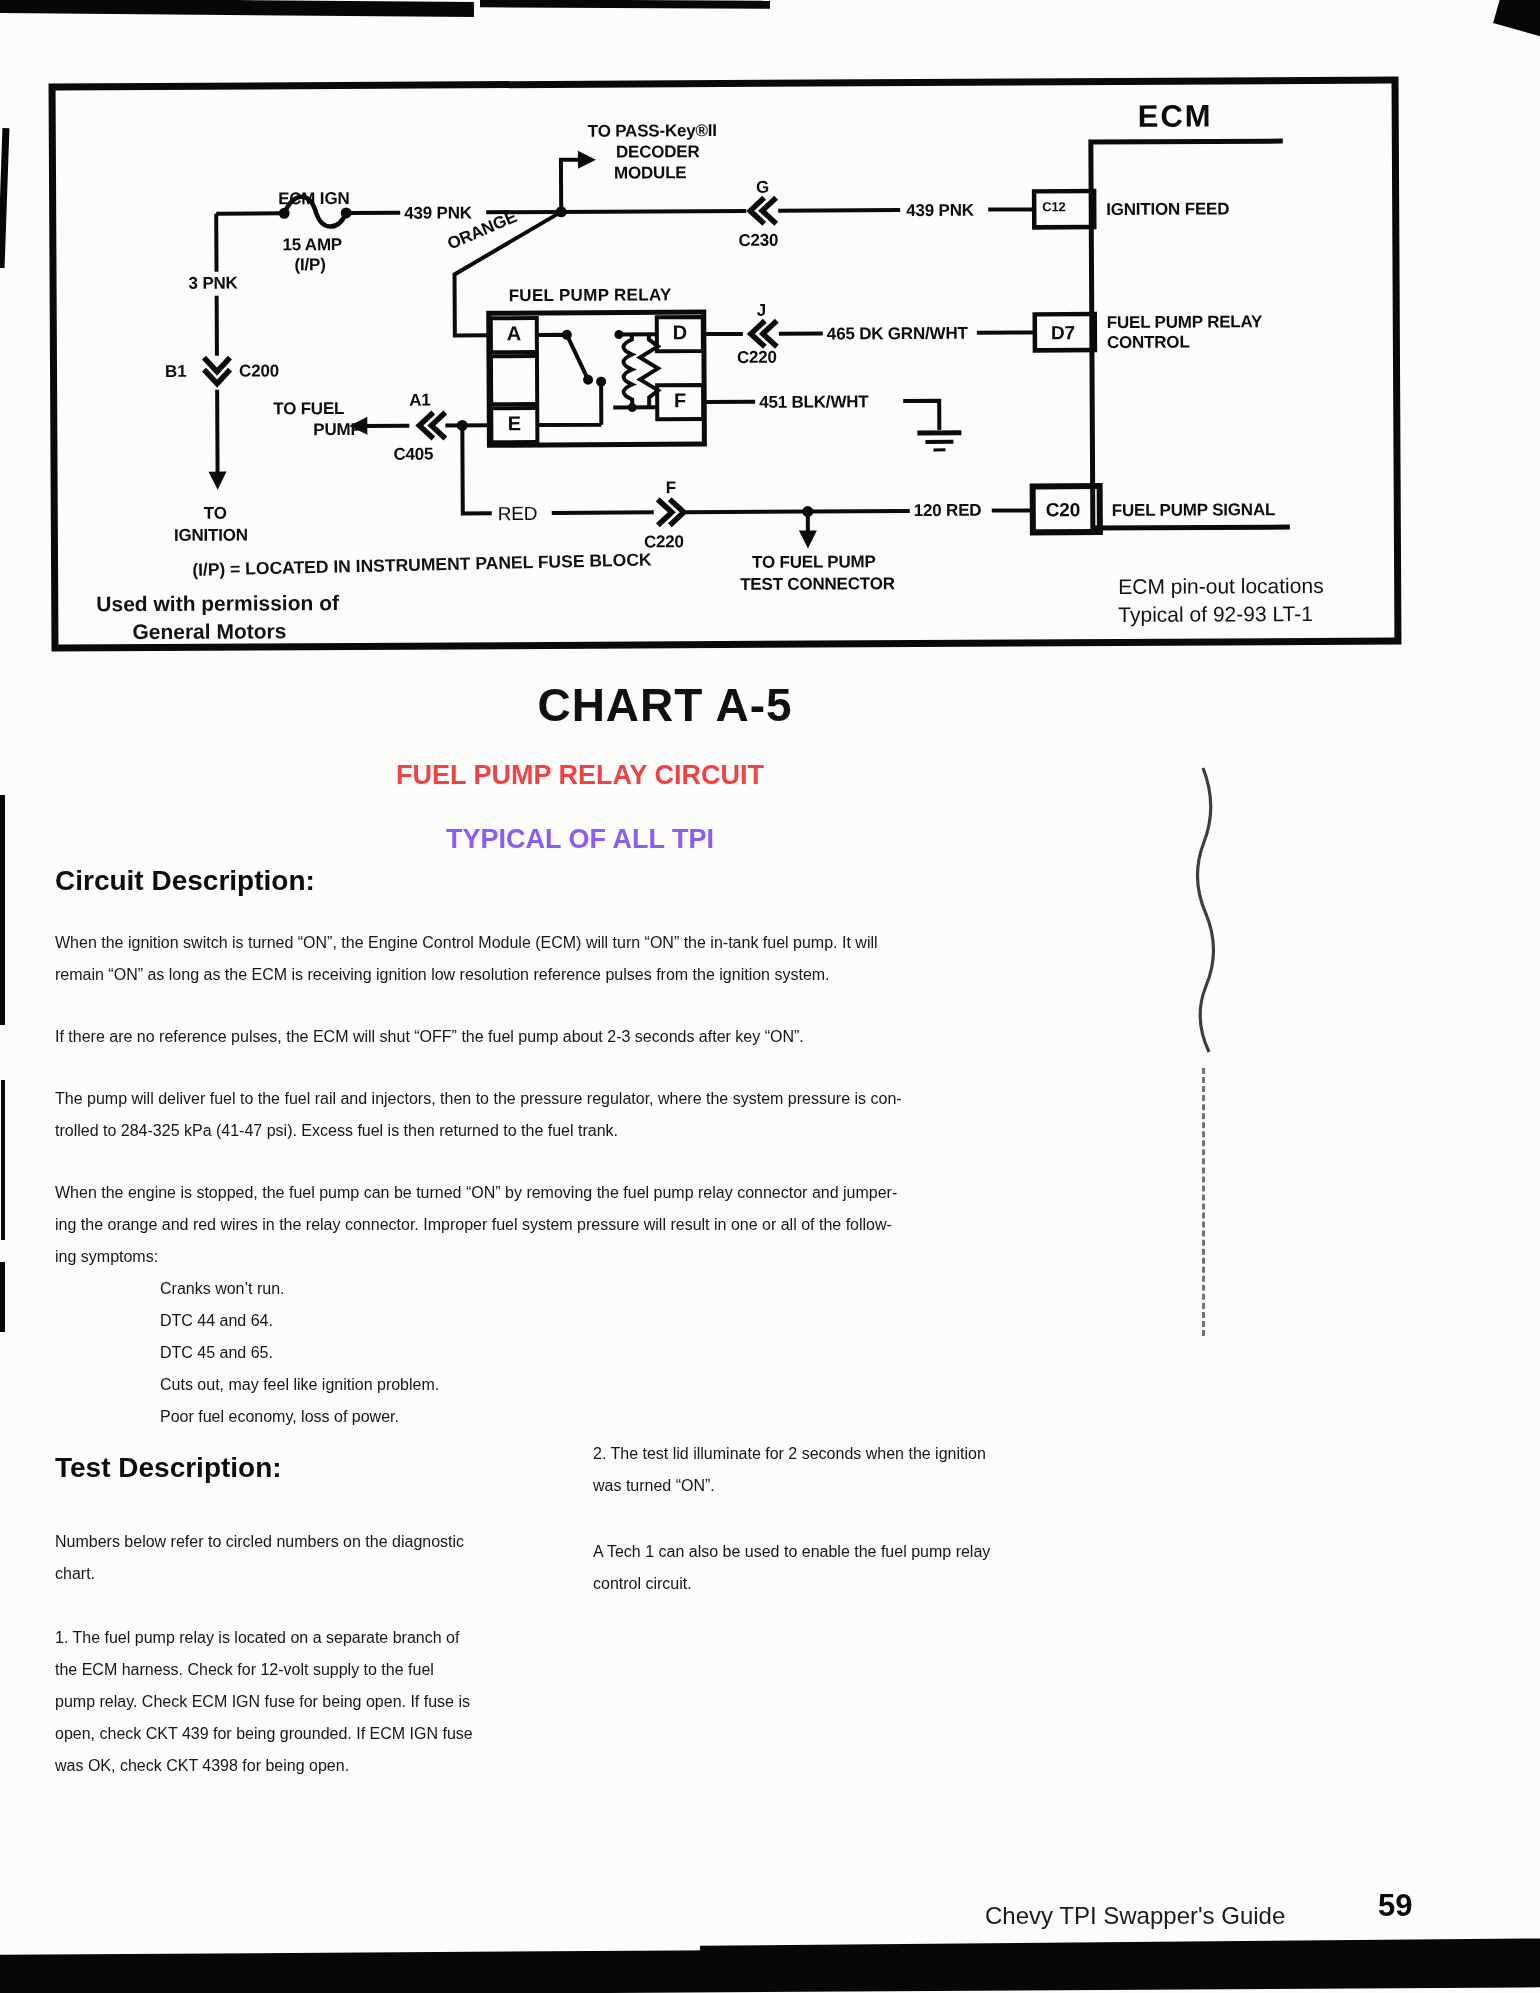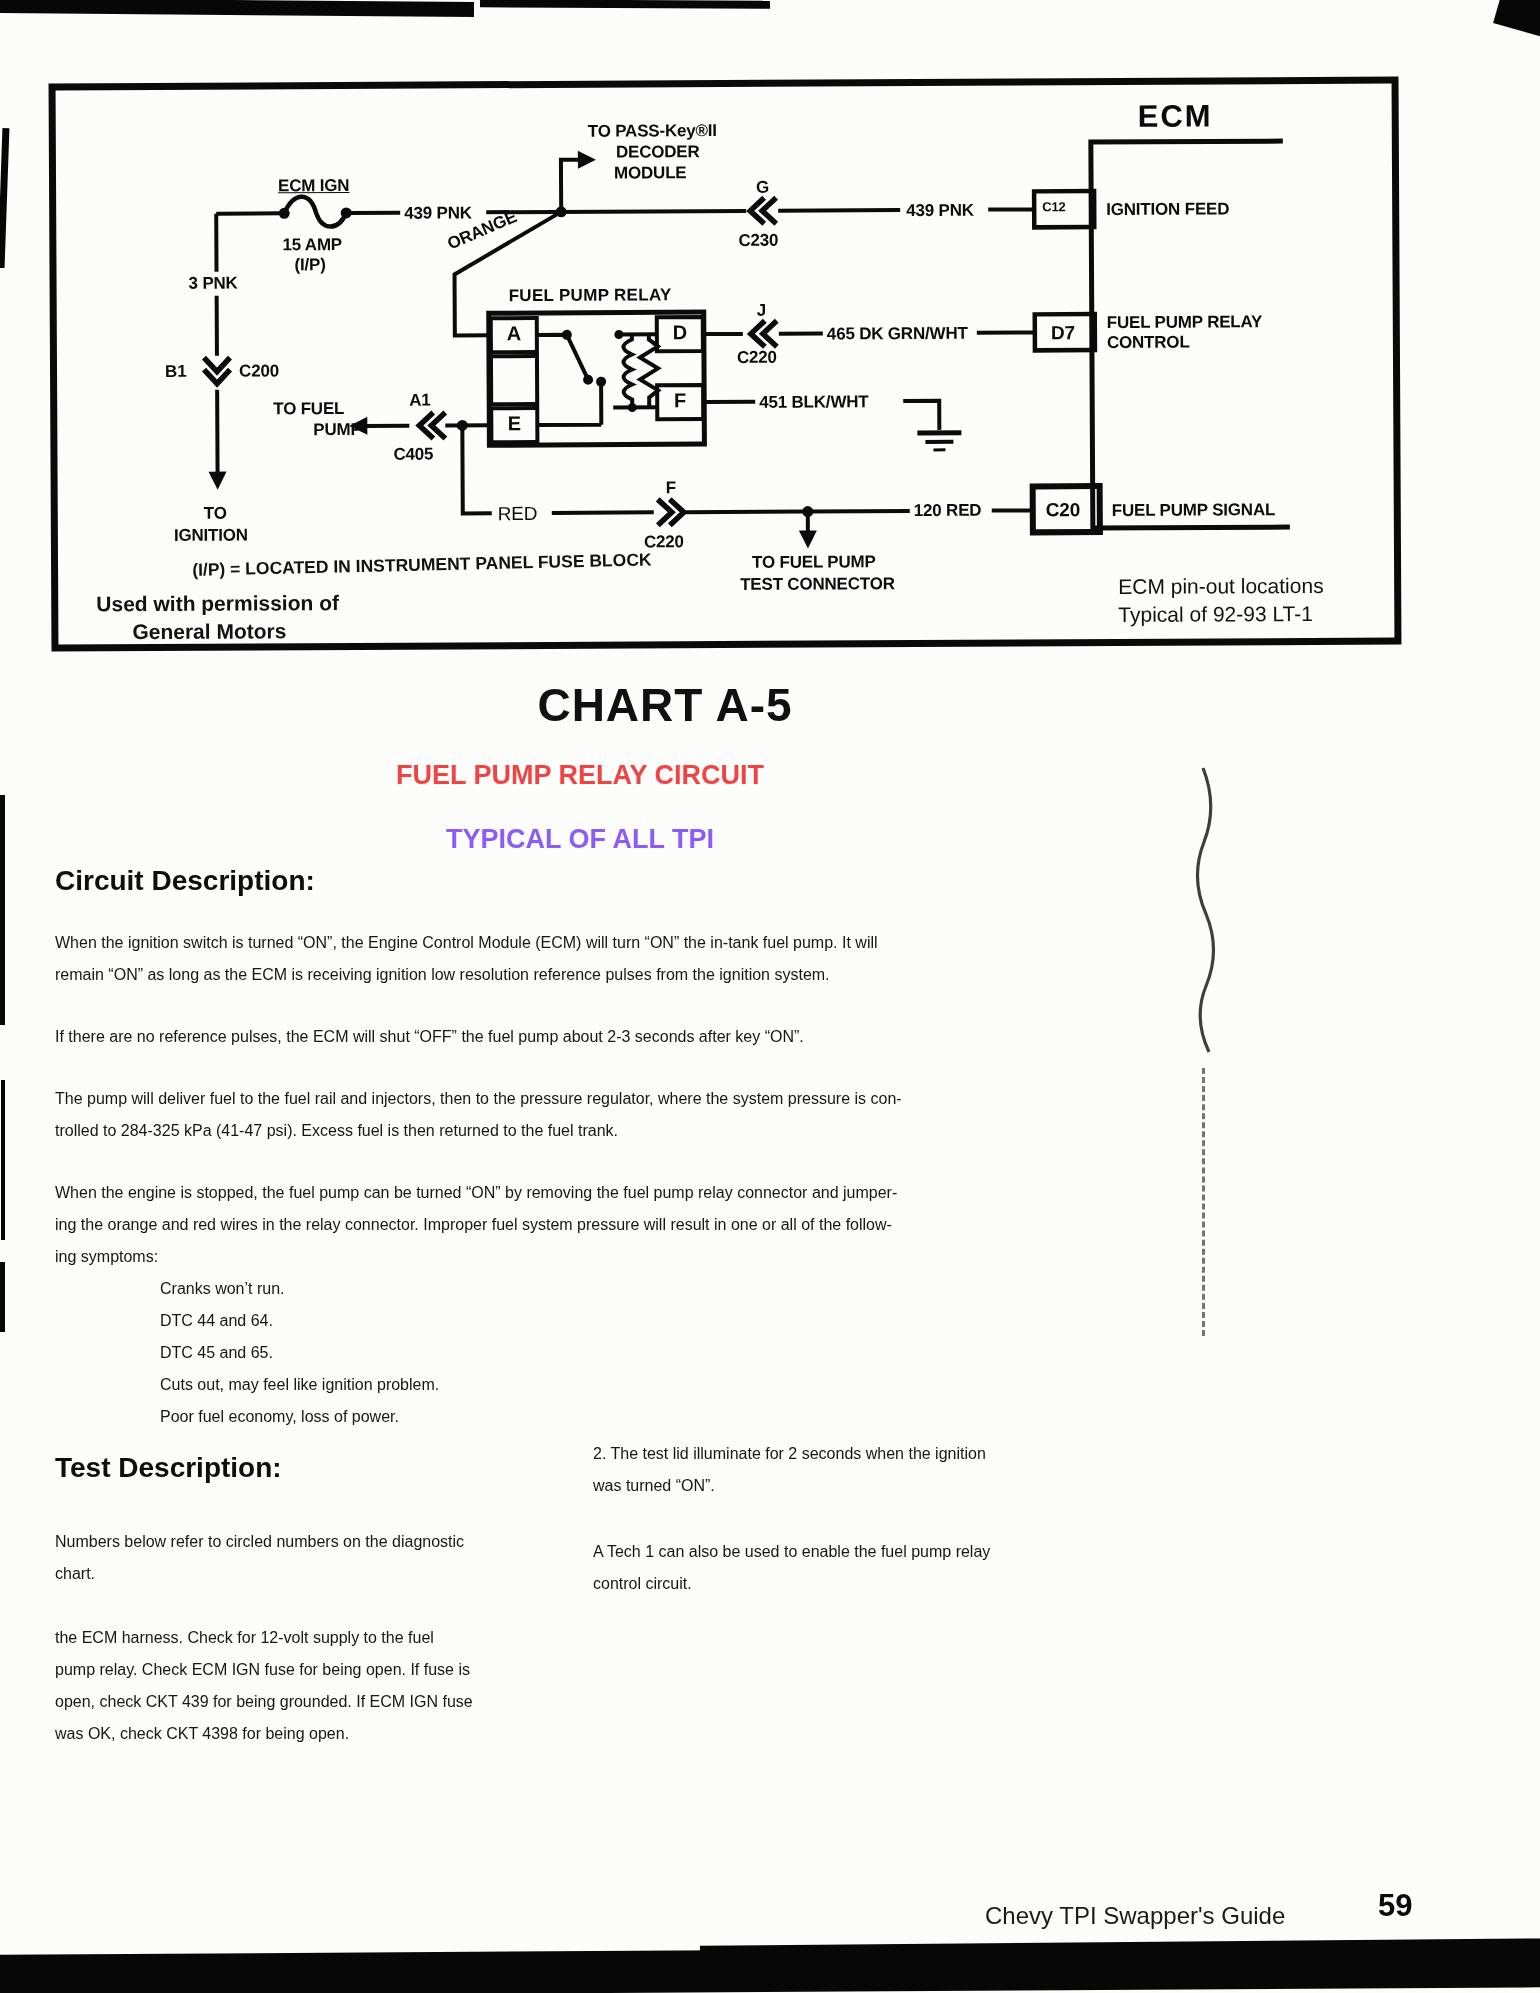--- a/index.html
+++ b/index.html
@@ -148,21 +148,21 @@
     <rect x="978" y="229" width="60" height="36" stroke="#0b0b0b" stroke-width="4.5" fill="none"></rect>
     <rect x="975" y="401" width="67" height="46" stroke="#0b0b0b" stroke-width="6" fill="none"></rect>
   </svg>
 
   <span class="ecm-title" style="left:1082px;top:14px;">ECM</span>
 
   <span class="dl" style="left:532px;top:34px;">TO PASS-Key®II</span>
   <span class="dl" style="left:560px;top:55px;">DECODER</span>
   <span class="dl" style="left:558px;top:76px;">MODULE</span>
 
-  <span class="dl" style="left:222px;top:87px;text-decoration:underline;">ECM IGN</span>
+  <span class="dl" style="left:222px;top:100px;">ECM IGN</span>
   <span class="dl" style="left:226px;top:146px;">15 AMP</span>
   <span class="dl" style="left:238px;top:166px;">(I/P)</span>
 
   <span class="dl" style="left:348px;top:115px;">439 PNK</span>
   <span class="dl" style="left:850px;top:115px;">439 PNK</span>
   <span class="dl" style="left:132px;top:184px;">3 PNK</span>
 
   <span class="dl" style="left:700px;top:91px;">G</span>
   <span class="dl" style="left:682px;top:144px;">C230</span>
 
@@ -245,20 +245,21 @@
   </div>
 </div>
 
 <div class="abs" style="left:55px;top:1452px;width:530px;">
   <h2 class="h-section" style="margin-bottom:42px;">Test Description:</h2>
   <div class="para">
     <div class="bodyline">Numbers below refer to circled numbers on the diagnostic</div>
     <div class="bodyline">chart.</div>
   </div>
   <div style="margin-top:32px;">
+    <div class="bodyline">1. The fuel pump relay is located on a separate branch of</div>
     <div class="bodyline">the ECM harness. Check for 12-volt supply to the fuel</div>
     <div class="bodyline">pump relay. Check ECM IGN fuse for being open. If fuse is</div>
     <div class="bodyline">open, check CKT 439 for being grounded. If ECM IGN fuse</div>
     <div class="bodyline">was OK, check CKT 4398 for being open.</div>
   </div>
 </div>
 
 <div class="abs" style="left:593px;top:1438px;width:540px;">
   <div class="para">
     <div class="bodyline">2. The test lid illuminate for 2 seconds when the ignition</div>

